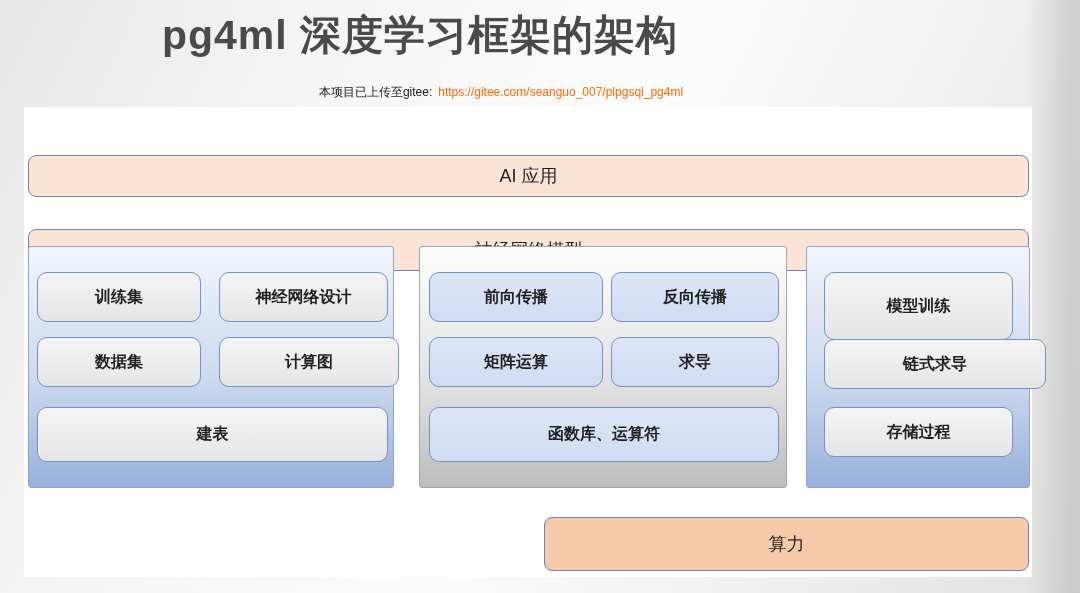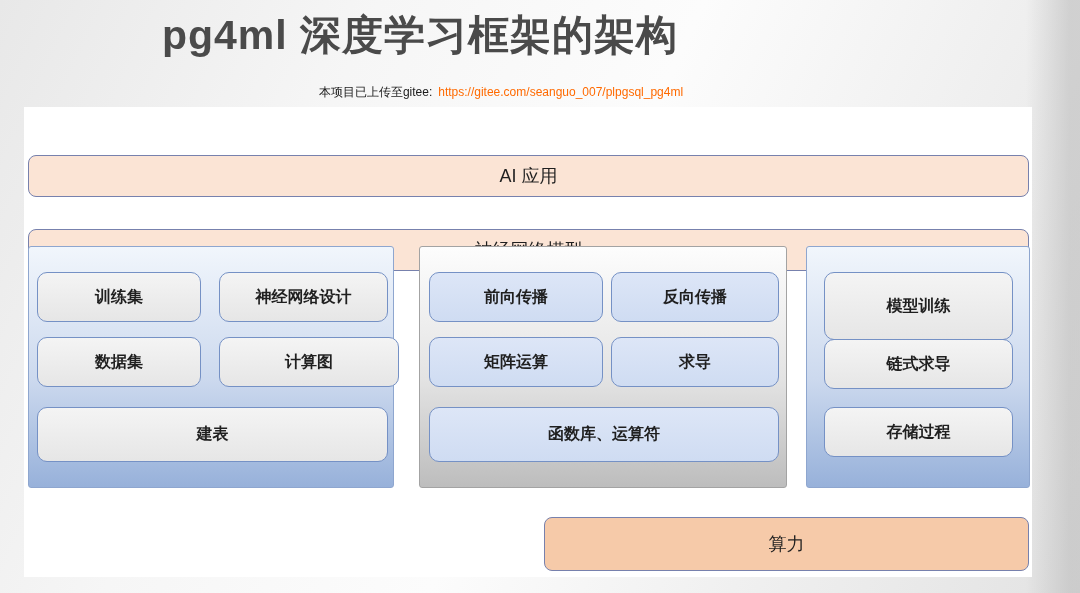--- a/index.html
+++ b/index.html
@@ -98,18 +98,18 @@
   <div class="col gray" style="left:419px;width:368px">
     <div class="cell bluebox" style="left:9px;top:25px;width:174px;height:50px">前向传播</div>
     <div class="cell bluebox" style="left:191px;top:25px;width:168px;height:50px">反向传播</div>
     <div class="cell bluebox" style="left:9px;top:90px;width:174px;height:50px">矩阵运算</div>
     <div class="cell bluebox" style="left:191px;top:90px;width:168px;height:50px">求导</div>
     <div class="cell bluebox" style="left:9px;top:160px;width:350px;height:55px">函数库、运算符</div>
   </div>
 
   <div class="col blue" style="left:806px;width:224px">
     <div class="cell graybox" style="left:17px;top:25px;width:189px;height:68px">模型训练</div>
-    <div class="cell graybox" style="left:17px;top:92px;width:189px;height:50px">链式求导</div>
+    <div class="cell graybox" style="left:17px;top:92px;width:222px;height:50px">链式求导</div>
     <div class="cell graybox" style="left:17px;top:160px;width:189px;height:50px">存储过程</div>
   </div>
 
   <div class="base" style="left:544px">算力</div>
 </div>
 
 </body></html>

